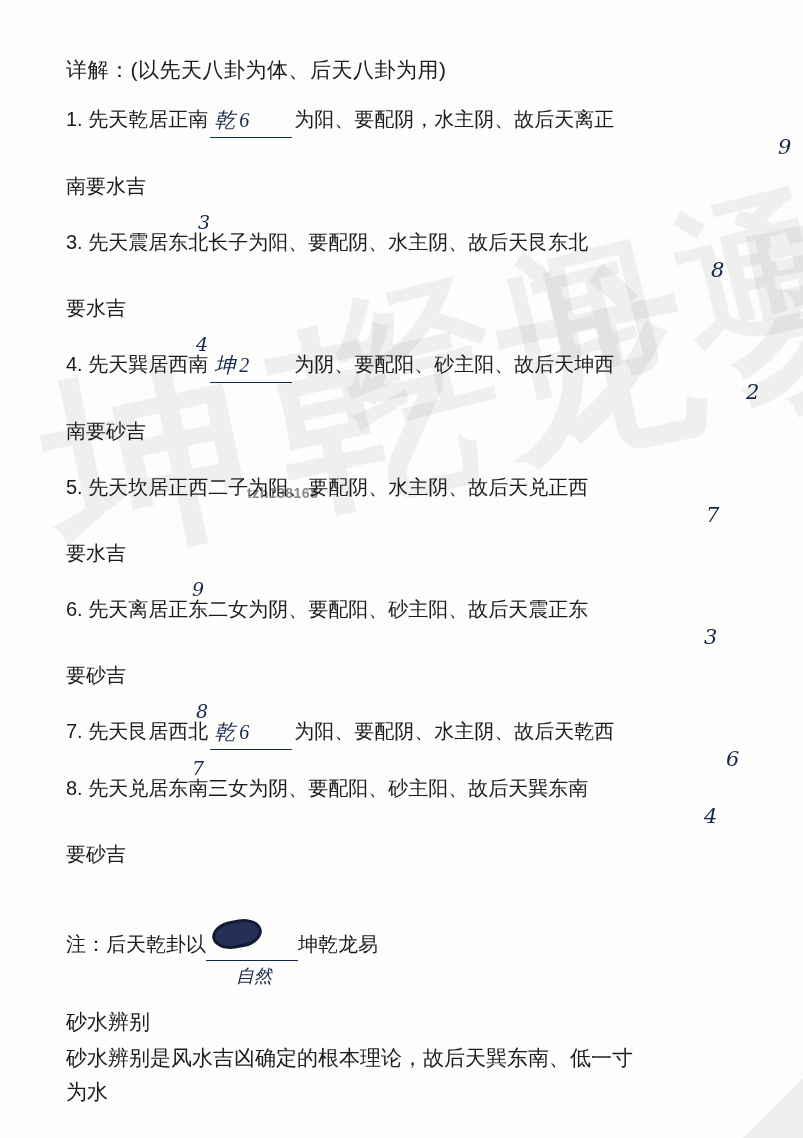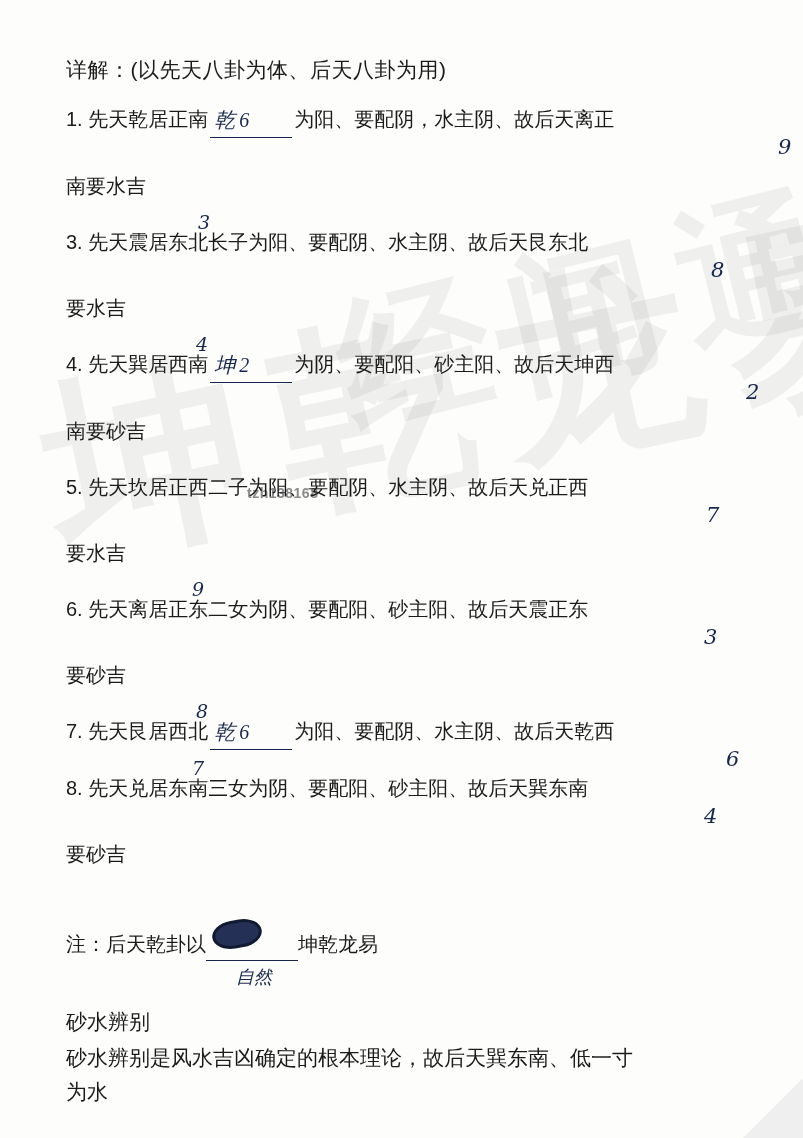--- a/index.html
+++ b/index.html
@@ -128,21 +128,21 @@
     border-radius: 50%/60%;
     transform: rotate(-10deg);
     background: #243055;
   }
   .blob-label {
     position: absolute;
     left: 30px;
     top: 26px;
     font-size: 18px;
     color: #16274d;
-    font-family: Liberation Serif, serif;
+    font-family: Liberation Mono, monospace;
     font-style: italic;
     white-space: nowrap;
   }
   .section {
     margin-top: 44px;
     font-size: 21px;
     line-height: 34px;
   }
   .section .title {
     margin-bottom: 2px;

